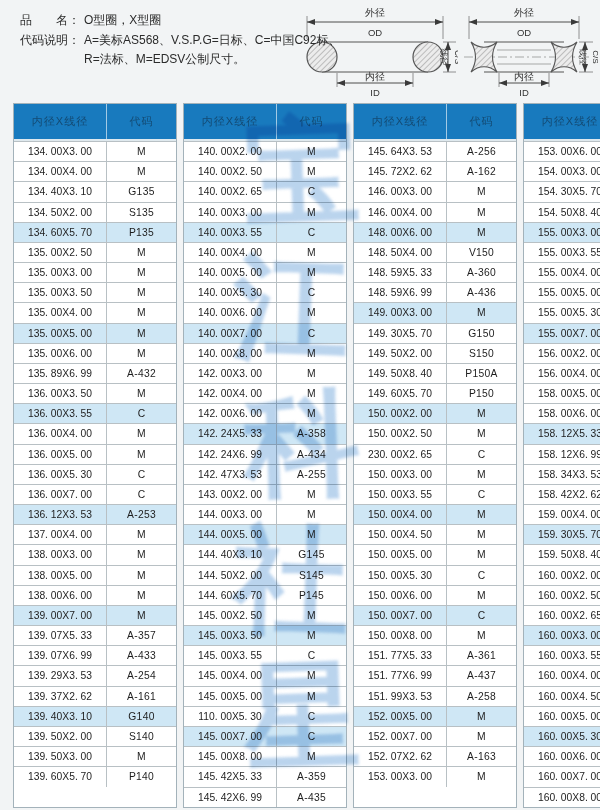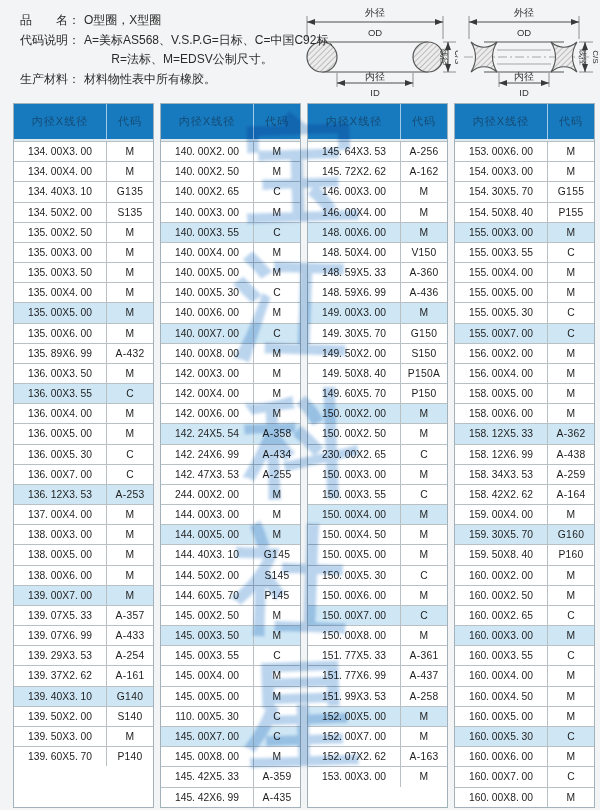--- a/index.html
+++ b/index.html
@@ -9,31 +9,31 @@
     font-family:"Liberation Sans", sans-serif;
     position:relative;
     overflow:hidden;
   }
 
   
   .info { position:absolute; left:20px; top:10px; width:280px; font-size:12px; color:#2b2b2b; z-index:2; }
   .info-row { display:flex; line-height:20px; }
   .info-label { flex:0 0 64px; white-space:nowrap; }
   .info-value { white-space:nowrap; }
-  .info-cont { margin-left:64px; line-height:19px; white-space:nowrap;text-align:center; }
+  .info-cont { margin-left:64px; line-height:19px; white-space:nowrap; }
 
   
   .diag { position:absolute; top:3px; z-index:1; }
   .diag text { fill:#333; font-family:"Liberation Sans",sans-serif; }
   #diag-o { left:292px; }
   #diag-x { left:459px; }
 
   
   .tables-wrap { position:absolute; left:13px; top:103px; display:flex; gap:6px; z-index:1; }
-  .size-table { width:141px; box-sizing:border-box; border:1px solid #a3b2ba; background:#fff; }
+  .size-table { width:164px; box-sizing:border-box; border:1px solid #a3b2ba; background:#fff; }
   .thead { display:flex; background:#187abe; height:37px; box-sizing:border-box; border-bottom:2px solid #dfe9ee; }
   .th { color:rgba(16,44,66,0.62); font-size:11px; text-align:center; line-height:35px; letter-spacing:1px; }
   .th-size { flex:0 0 93px; border-right:1px solid rgba(255,255,255,0.6); box-sizing:border-box; }
   .th-code { flex:1; }
   .trow { display:flex; height:20.18px; box-sizing:border-box; border-top:1px solid #b8c0c4; }
   .trow:first-of-type { border-top:1px solid #d9e1e5; }
   .trow.hl { background:#cfe7f5; }
   .td { font-size:10.3px; color:#1d1d1d; text-align:center; line-height:19.2px; overflow:hidden; white-space:nowrap; }
   .td-size { flex:0 0 93px; border-right:1px solid #b8c0c4; box-sizing:border-box; }
   .td-code { flex:1; letter-spacing:0.3px; }
@@ -56,24 +56,20 @@
 <div class="info">
   <div class="info-row">
     <span class="info-label">品　　名：</span>
     <span class="info-value">O型圈，X型圈</span>
   </div>
   <div class="info-row">
     <span class="info-label">代码说明：</span>
     <span class="info-value">A=美标AS568、V.S.P.G=日标、C=中国C92标、</span>
   </div>
   <div class="info-cont">R=法标、M=EDSV公制尺寸。</div>
-  <div class="info-row">
-    <span class="info-label">生产材料：</span>
-    <span class="info-value">材料物性表中所有橡胶。</span>
-  </div>
 </div>
 
 <svg id="diag-o" class="diag" width="166" height="96" viewBox="0 0 166 96">
   <defs>
     <pattern id="h1" width="4" height="4" patternUnits="userSpaceOnUse" patternTransform="rotate(45)">
       <rect width="4" height="4" fill="#ececec"></rect>
       <line x1="0" y1="0" x2="0" y2="4" stroke="#8d8d8d" stroke-width="1"></line>
     </pattern>
     <marker id="a1" markerWidth="9" markerHeight="7" refX="8" refY="3" orient="auto" markerUnits="userSpaceOnUse">
         <path d="M0,0L8,3L0,6Z" fill="#3a3a3a"></path>
@@ -163,20 +159,24 @@
         <div class="td td-code">M</div>
       </div>
       <div class="trow">
         <div class="td td-size">134. 40X3. 10</div>
         <div class="td td-code">G135</div>
       </div>
       <div class="trow">
         <div class="td td-size">134. 50X2. 00</div>
         <div class="td td-code">S135</div>
       </div>
+      <div class="trow hl">
+        <div class="td td-size">134. 60X5. 70</div>
+        <div class="td td-code">P135</div>
+      </div>
       <div class="trow">
         <div class="td td-size">135. 00X2. 50</div>
         <div class="td td-code">M</div>
       </div>
       <div class="trow">
         <div class="td td-size">135. 00X3. 00</div>
         <div class="td td-code">M</div>
       </div>
       <div class="trow">
         <div class="td td-size">135. 00X3. 50</div>
@@ -334,33 +334,33 @@
       </div>
       <div class="trow">
         <div class="td td-size">142. 00X4. 00</div>
         <div class="td td-code">M</div>
       </div>
       <div class="trow">
         <div class="td td-size">142. 00X6. 00</div>
         <div class="td td-code">M</div>
       </div>
       <div class="trow hl">
-        <div class="td td-size">142. 24X5. 54</div>
+        <div class="td td-size">142. 24X5. 33</div>
         <div class="td td-code">A-358</div>
       </div>
       <div class="trow">
         <div class="td td-size">142. 24X6. 99</div>
         <div class="td td-code">A-434</div>
       </div>
       <div class="trow">
         <div class="td td-size">142. 47X3. 53</div>
         <div class="td td-code">A-255</div>
       </div>
       <div class="trow">
-        <div class="td td-size">244. 00X2. 00</div>
+        <div class="td td-size">143. 00X2. 00</div>
         <div class="td td-code">M</div>
       </div>
       <div class="trow">
         <div class="td td-size">144. 00X3. 00</div>
         <div class="td td-code">M</div>
       </div>
       <div class="trow hl">
         <div class="td td-size">144. 00X5. 00</div>
         <div class="td td-code">M</div>
       </div>

